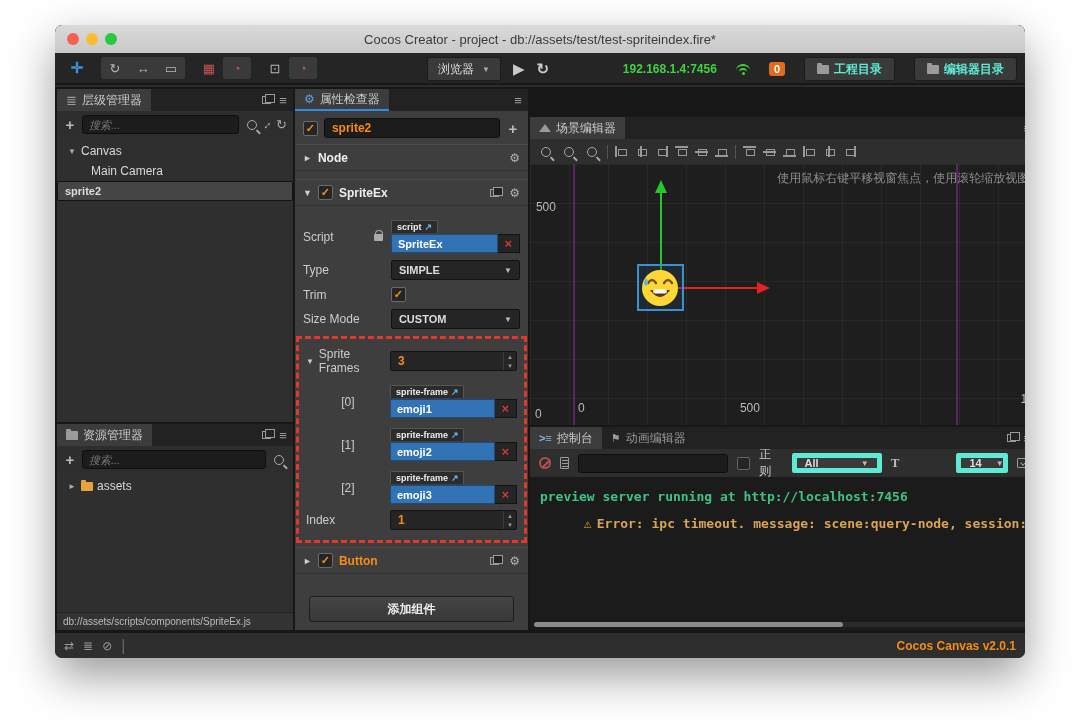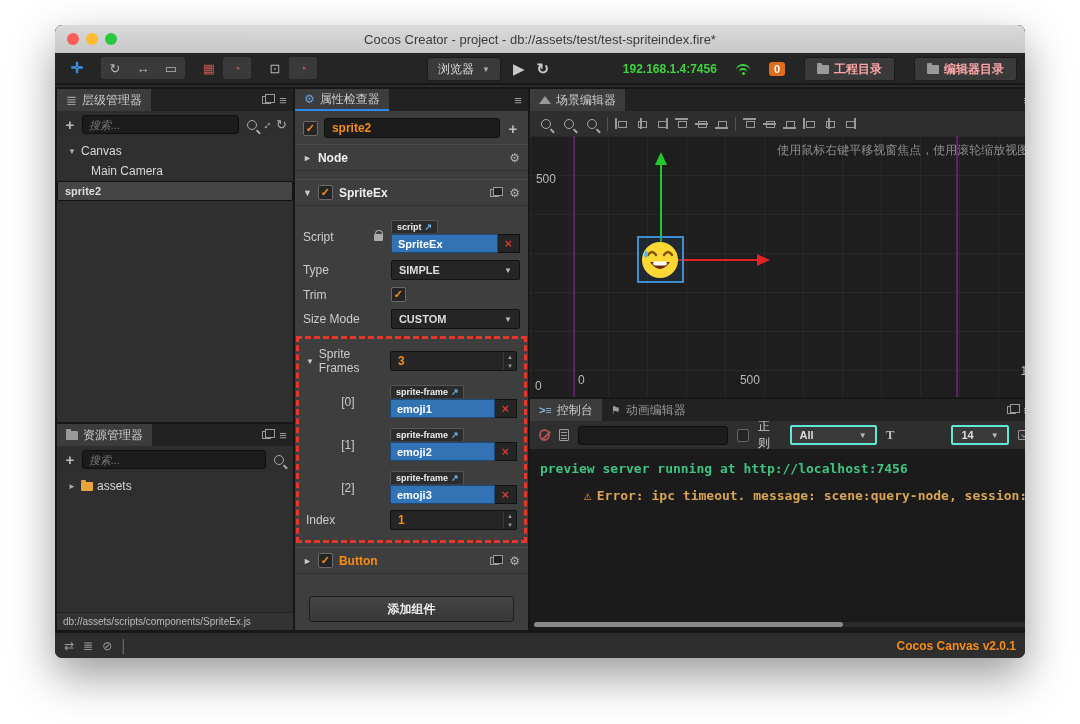--- a/index.html
+++ b/index.html
@@ -20,21 +20,21 @@
   .tbtn.blue { color:#3d8fe0; font-weight:bold; font-size:15px; }
   .tbtn.red { color:#c05555; }
   .center-ctl { position:absolute; left:372px; top:4px; display:flex; align-items:center; gap:12px; }
   .dd { background:#3a3a3a; border:1px solid #1c1c1c; border-radius:3px; height:24px; display:flex; align-items:center; gap:8px; padding:0 10px; color:#ddd; font-size:12px; }
   .dd .car { font-size:8px; color:#aaa; }
   .playbtn { color:#c9c9c9; font-size:15px; }
   .refbtn { color:#c9c9c9; font-size:15px; font-weight:bold; }
   .tright { position:absolute; right:8px; top:4px; display:flex; align-items:center; gap:19px; }
   .ip { color:#3ed43e; font-size:12px; font-weight:bold; }
   .badge { background:#e06c1f; color:#fff; border-radius:3px; font-size:11px; font-weight:bold; padding:1px 5px; }
-  .dirbtn { background:#3a3a3a; border:1px solid #1c1c1c; border-radius:3px; height:24px; display:flex; align-items:center; gap:5px; padding:0 12px; color:#fca5a5; font-size:12px; font-weight:bold; }
+  .dirbtn { background:#3a3a3a; border:1px solid #1c1c1c; border-radius:3px; height:24px; display:flex; align-items:center; gap:5px; padding:0 12px; color:#5eead4; font-size:12px; font-weight:bold; }
 
   
   .main { position:absolute; top:62px; bottom:26px; left:0; right:0; background:#171717; display:flex; gap:2px; padding:2px; }
   .col-left { width:250px; display:flex; flex-direction:column; gap:2px; }
   .col-mid { width:270px; background:#3e3e3e; display:flex; flex-direction:column; }
   .col-right { flex:1; display:flex; flex-direction:column; gap:2px; }
 
   
   .panel { background:#323232; display:flex; flex-direction:column; min-height:0; }
   .ptabs { height:22px; background:#222; display:flex; align-items:stretch; flex:none; position:relative; }
@@ -95,21 +95,21 @@
   .step { width:13px; border-left:1px solid #3a3a3a; display:flex; flex-direction:column; align-items:center; line-height:9px; }
   .step span { font-size:7px; color:#999; height:9px; }
   .dashed { border:3px dashed #e5362a; margin:1px 1px 4px; padding:2px 3px 4px; }
   .dashed .prow { margin:6px 4px; }
   .frlabel { width:84px; color:#ccc; font-size:12px; flex:none; display:flex; gap:5px; align-items:center; }
   .fr-idx { width:84px; color:#ccc; font-size:12px; flex:none; text-align:center; }
   .addc-wrap { display:flex; justify-content:center; margin:22px 0; }
   .addc { width:205px; height:26px; background:linear-gradient(#454545,#383838); border:1px solid #1e1e1e; border-radius:3px; color:#eee; font-size:12px; font-weight:bold; display:flex; align-items:center; justify-content:center; }
 
   
-  .scene-panel { height:308px; flex:none; }
+  .scene-panel { height:308px; flex:none;margin-top:28px; }
   .stoolbar { height:25px; background:#2e2e2e; display:flex; align-items:center; gap:7px; padding:0 8px; flex:none; }
   .sep { width:1px; height:14px; background:#555; }
   .ai { width:13px; height:11px; position:relative; display:inline-block; }
   .ai::after { content:""; position:absolute; width:7px; height:5px; border:1px solid #999; left:3px; top:3px; }
   .ai.t::before { content:""; position:absolute; left:0; right:0; top:0; height:2px; background:#999; }
   .ai.m::before { content:""; position:absolute; left:0; right:0; top:5px; height:2px; background:#999; }
   .ai.b::before { content:""; position:absolute; left:0; right:0; bottom:0; height:2px; background:#999; }
   .ai.l::before { content:""; position:absolute; top:0; bottom:0; left:0; width:2px; background:#999; }
   .ai.c::before { content:""; position:absolute; top:0; bottom:0; left:5.5px; width:2px; background:#999; }
   .ai.r::before { content:""; position:absolute; top:0; bottom:0; right:0; width:2px; background:#999; }
@@ -129,21 +129,21 @@
   
   .console-panel { flex:1; }
   .ctoolbar { height:28px; background:#2e2e2e; display:flex; align-items:center; gap:9px; padding:0 9px; flex:none; }
   .ban { width:12px; height:12px; border:2px solid #b05050; border-radius:50%; position:relative; display:inline-block; }
   .ban::after { content:""; position:absolute; left:-1px; top:4px; width:12px; height:2px; background:#b05050; transform:rotate(-45deg); }
   .doc-ic { width:10px; height:12px; border:1px solid #9a9a9a; border-radius:1px; position:relative; display:inline-block; }
   .doc-ic::after { content:""; position:absolute; left:1px; top:2px; width:6px; height:1px; background:#9a9a9a; box-shadow:0 3px 0 #9a9a9a, 0 6px 0 #9a9a9a; }
   .cinput { width:150px; height:19px; background:#1c1c1c; border:1px solid #0e0e0e; border-radius:3px; outline:none; color:#ddd; padding:0 6px; font-size:11px; }
   .ckbox { width:13px; height:13px; background:#252525; border:1px solid #666; border-radius:2px; }
   .clabel { color:#ccc; font-size:12px; }
-  .csel { height:20px; background:#3a3a3a; border:2px solid #5eead4; border-radius:2px; display:flex; align-items:center; gap:14px; padding:0 8px; color:#ddd; font-size:11px; font-weight:bold; }
+  .csel { height:20px; background:#3a3a3a; border:5px solid #5eead4; border-radius:2px; display:flex; align-items:center; gap:14px; padding:0 8px; color:#ddd; font-size:11px; font-weight:bold; }
   .csel .car { font-size:8px; color:#bbb; }
   .tico { color:#bbb; font-size:13px; font-weight:bold; font-family:"Liberation Serif", serif; }
   .collapse-ic { width:11px; height:10px; border:1px solid #9a9a9a; border-radius:1px; position:relative; margin-left:auto; }
   .collapse-ic::after { content:""; position:absolute; left:3px; top:2px; width:3px; height:3px; border-right:1.5px solid #9a9a9a; border-bottom:1.5px solid #9a9a9a; transform:rotate(45deg); }
   .logs { flex:1; background:#1b1b1b; padding:6px 10px; font-family:"DejaVu Sans Mono", monospace; font-size:13px; overflow:hidden; position:relative; }
   .logline { white-space:nowrap; overflow:hidden; line-height:27px; font-weight:bold; }
   .log-info { color:#3fc380; }
   .log-warn { color:#d9a455;margin-left:44px; }
   .log-warn .wic { color:#f0a830; margin-right:5px; }
   .hscroll { position:absolute; left:4px; right:4px; bottom:3px; height:5px; background:#2a2a2a; border-radius:3px; }
@@ -523,21 +523,21 @@
           <span class="ban"></span>
           <span class="doc-ic"></span>
           <input class="cinput" style="">
           <span class="ckbox"></span>
           <span class="clabel">正则</span>
           <div class="csel" style="width:92px;">
             <span>All</span>
             <span class="car" style="margin-left:auto;">▼</span>
           </div>
           <span class="tico">T</span>
-          <div class="csel" style="width:60px;margin-left:48px;">
+          <div class="csel" style="width:52px;margin-left:48px;">
             <span>14</span>
             <span class="car" style="margin-left:auto;">▼</span>
           </div>
           <span class="collapse-ic"></span>
         </div>
         <div class="logs">
           <div class="logline log-info">preview server running at http://localhost:7456</div>
           <div class="logline log-warn"><span class="wic">⚠</span><span>Error: ipc timeout. message: scene:query-node, session:</span></div>
           <div class="hscroll">
               <div class="thumb"></div>

